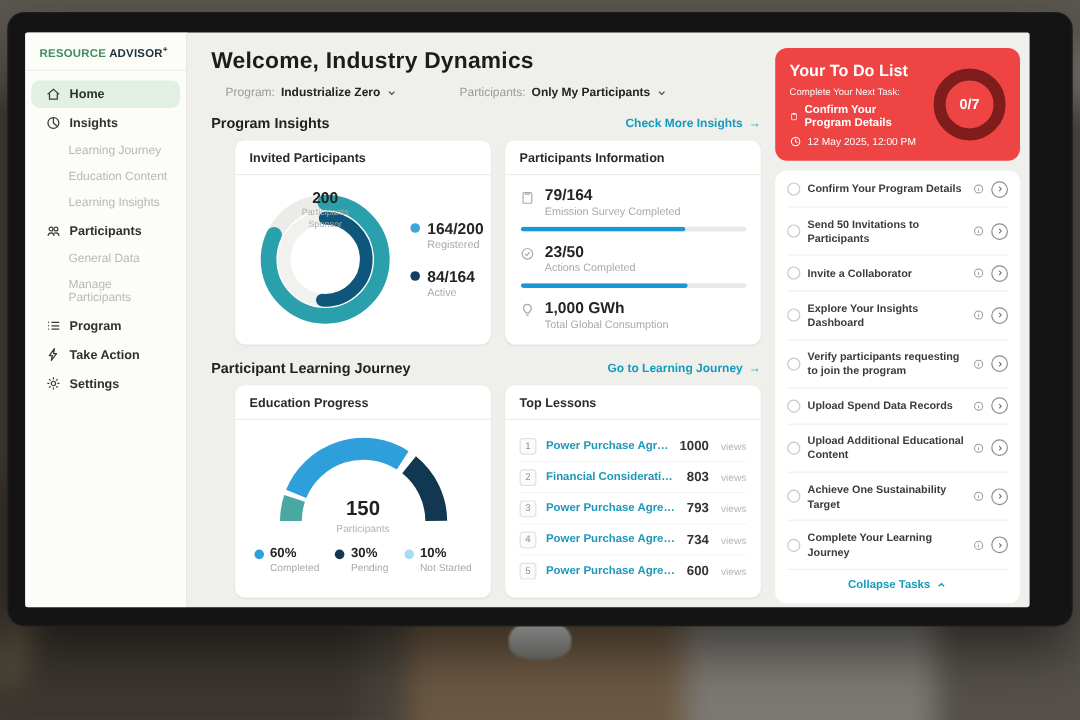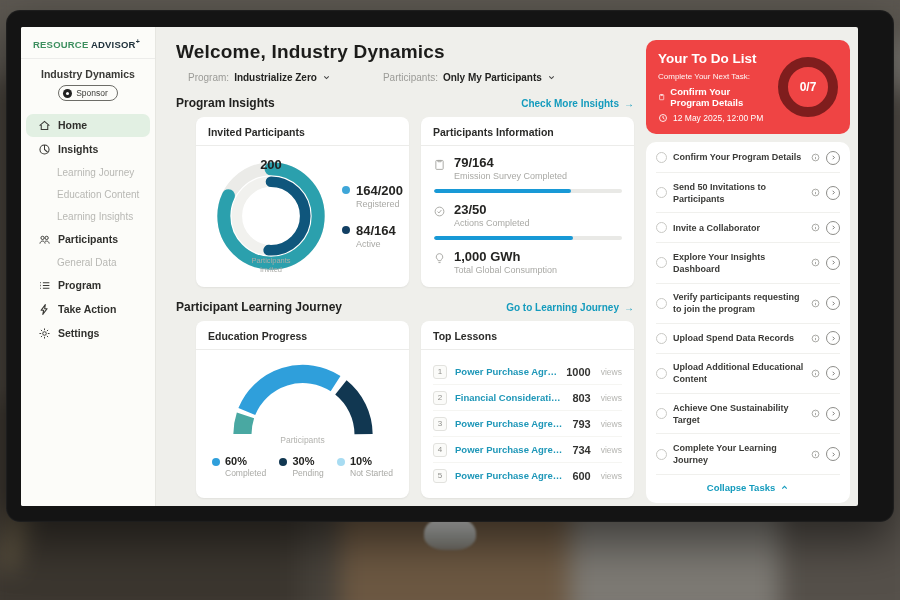--- a/index.html
+++ b/index.html
@@ -58,21 +58,21 @@
   .tlink { font-size:10px; font-weight:bold; color:#149bbd; display:flex; gap:5px; align-items:center; cursor:pointer; }
   .cards { display:flex; gap:12px; margin-top:7px;margin-left:20px; }
   .card { background:#fff; border-radius:8px; flex:1; padding:9px 12px 10px;
           box-shadow:0 1px 2px rgba(0,0,0,.06); min-width:0; }
   .ctitle { font-size:10.5px; font-weight:bold; color:#2b2b29; }
   .cdiv { border-bottom:1px solid #ececea; margin:7px -12px 9px; }
 
   
   .donut-wrap { display:flex; align-items:center; gap:12px; padding:2px 0 2px 4px; }
   .donut-box { position:relative; width:118px; height:118px; flex:none; }
-  .donut-center { position:absolute; inset:0; display:flex; flex-direction:column; align-items:center; justify-content:space-between; text-align:center; }
+  .donut-center { position:absolute; inset:0; display:flex; flex-direction:column; align-items:center; justify-content:flex-start; text-align:center; }
   .dc-val { font-size:13px; font-weight:bold; color:#222; }
   .dc-lab { font-size:7.5px; color:#ababa7; width:56px; line-height:1.3; }
   .dlegend { display:flex; flex-direction:column; gap:14px; }
   .litem { display:flex; gap:6px; align-items:flex-start; }
   .dot { width:8px; height:8px; border-radius:50%; margin-top:3px; flex:none; }
   .lval { font-size:13px; font-weight:bold; color:#242422; }
   .llab { font-size:9px; color:#a9a9a5; margin-top:1px; }
   .dot-reg { background:#3ea6d8; } .dot-act { background:#123f63; }
 
   
@@ -142,27 +142,20 @@
 <div class="stand"></div>
 
 <div class="monitor">
 <div class="screen">
 
   <div class="sidebar">
     <div class="logo">
       <span class="g">RESOURCE</span>
       <span class="d">ADVISOR</span><sup>+</sup>
     </div>
-    <div class="user">
-      <div class="user-name">Industry Dynamics</div>
-      <span class="badge">
-        <span class="badge-ic"></span>
-        <span>Sponsor</span>
-      </span>
-    </div>
     <div class="menu">
       <div class="mi active">
         <svg width="13" height="13" viewBox="0 0 16 16" fill="none" stroke="#3a3a36" stroke-width="1.3">
               <path d="M2 8.2 8 3l6 5.2M4 7.4V13h8V7.4"></path>
             </svg>
         <span>Home</span>
       </div>
       <div class="mi">
         <svg width="13" height="13" viewBox="0 0 16 16" fill="none" stroke="#3a3a36" stroke-width="1.3">
               <circle cx="8" cy="8" r="5.6"></circle>
@@ -182,20 +175,23 @@
       <div class="mi">
         <svg width="13" height="13" viewBox="0 0 16 16" fill="none" stroke="#3a3a36" stroke-width="1.2">
               <circle cx="5.6" cy="6" r="2"></circle>
               <circle cx="10.6" cy="6" r="2"></circle>
               <path d="M2.4 13c.4-2 1.7-3.1 3.2-3.1S8.4 11 8.8 13M8.6 10.4c.6-.4 1.3-.5 2-.5 1.5 0 2.8 1.1 3.2 3.1"></path>
             </svg>
         <span>Participants</span>
       </div>
       <div class="mi sub">
             <span>General Data</span>
+          </div>
+      <div class="mi sub">
+            <span>Manage Participants</span>
           </div>
       <div class="mi">
         <svg width="13" height="13" viewBox="0 0 16 16" fill="none" stroke="#3a3a36" stroke-width="1.3">
               <path d="M6 4.5h8M6 8h8M6 11.5h8"></path>
               <path d="M2.5 4.5h.8M2.5 8h.8M2.5 11.5h.8" stroke-width="1.6"></path>
             </svg>
         <span>Program</span>
       </div>
       <div class="mi">
         <svg width="13" height="13" viewBox="0 0 16 16" fill="none" stroke="#3a3a36" stroke-width="1.3">
@@ -249,21 +245,21 @@
         <div class="donut-wrap">
           <div class="donut-box">
             <svg width="118" height="118" viewBox="0 0 100 100">
               <circle cx="50" cy="50" r="40" fill="none" stroke="#ebebe8" stroke-width="11"></circle>
               <circle cx="50" cy="50" r="40" fill="none" stroke="#2ba0ad" stroke-width="11" stroke-dasharray="206 251.3" transform="rotate(-90 50 50)" stroke-linecap="round"></circle>
               <circle cx="50" cy="50" r="29" fill="none" stroke="#f1f1ee" stroke-width="9"></circle>
               <circle cx="50" cy="50" r="29" fill="none" stroke="#0f567c" stroke-width="9" stroke-dasharray="93 182.2" transform="rotate(-90 50 50)" stroke-linecap="round"></circle>
             </svg>
             <div class="donut-center">
               <div class="dc-val">200</div>
-              <div class="dc-lab">Participants Invited</div>
+              <div class="dc-lab">Participants Sponsor</div>
             </div>
           </div>
           <div class="dlegend">
             <div class="litem">
               <span class="dot dot-reg"></span>
               <div>
                 <div class="lval">164/200</div>
                 <div class="llab">Registered</div>
               </div>
             </div>
@@ -333,20 +329,21 @@
       <div class="card">
         <div class="ctitle">Education Progress</div>
         <div class="cdiv"></div>
         <div class="gauge-box">
           <svg width="170" height="86" viewBox="0 0 140 71">
             <path d="M20 62 A50 50 0 0 1 22.5 46.5" fill="none" stroke="#49a8a2" stroke-width="15"></path>
             <path d="M23.6 43.4 A50 50 0 0 1 96.9 20.3" fill="none" stroke="#2f9fdb" stroke-width="15"></path>
             <path d="M101.3 23.4 A50 50 0 0 1 120 62" fill="none" stroke="#113751" stroke-width="15"></path>
           </svg>
           <div class="gauge-center">
+            <div class="gc-val">150</div>
             <div class="gc-lab">Participants</div>
           </div>
         </div>
         <div class="glegend">
           <div class="gl">
             <span class="dot dot-comp"></span>
             <div>
                   <div class="pct">60%</div>
                  <div class="lab">Completed</div>
                 </div>

